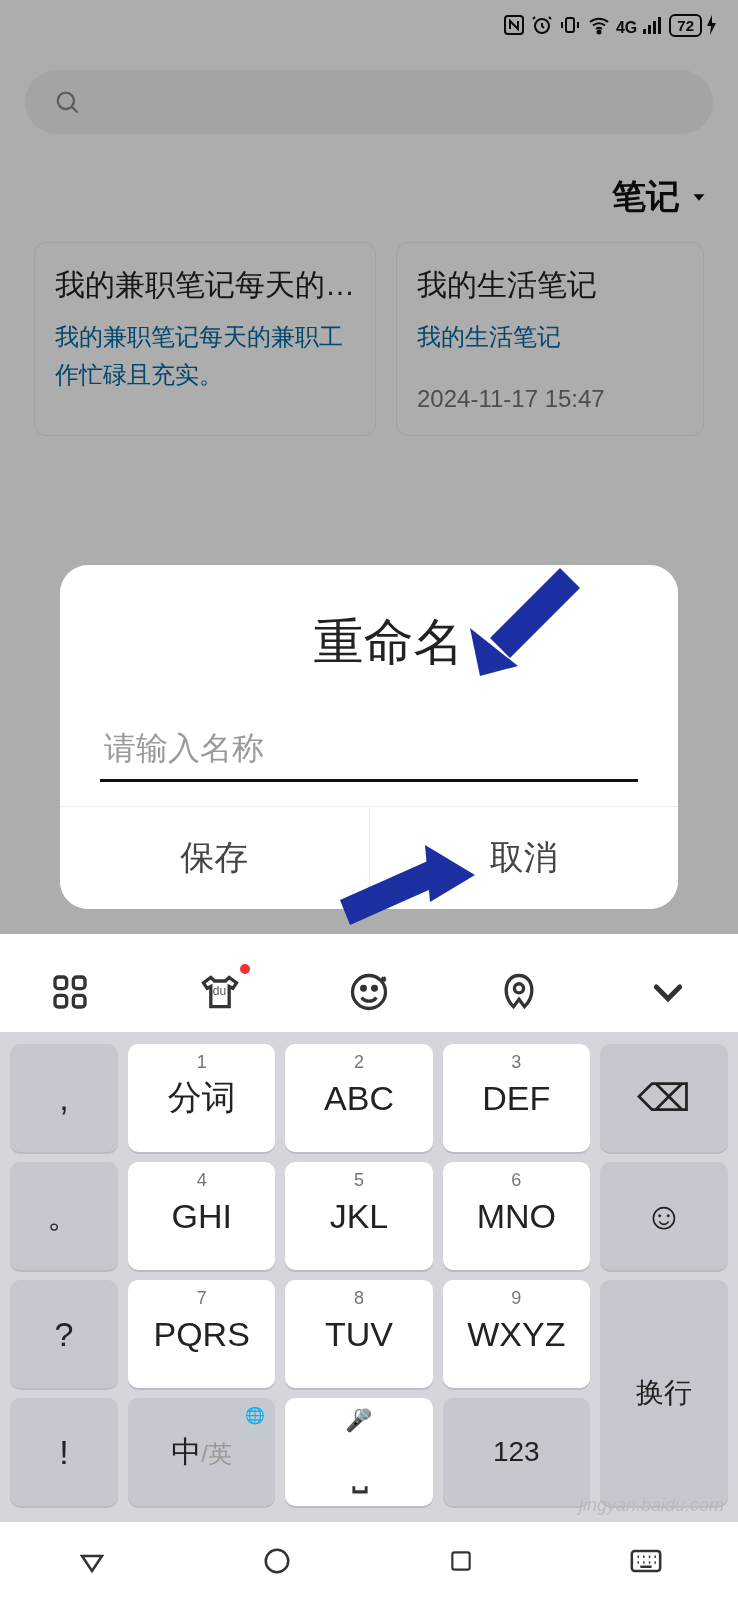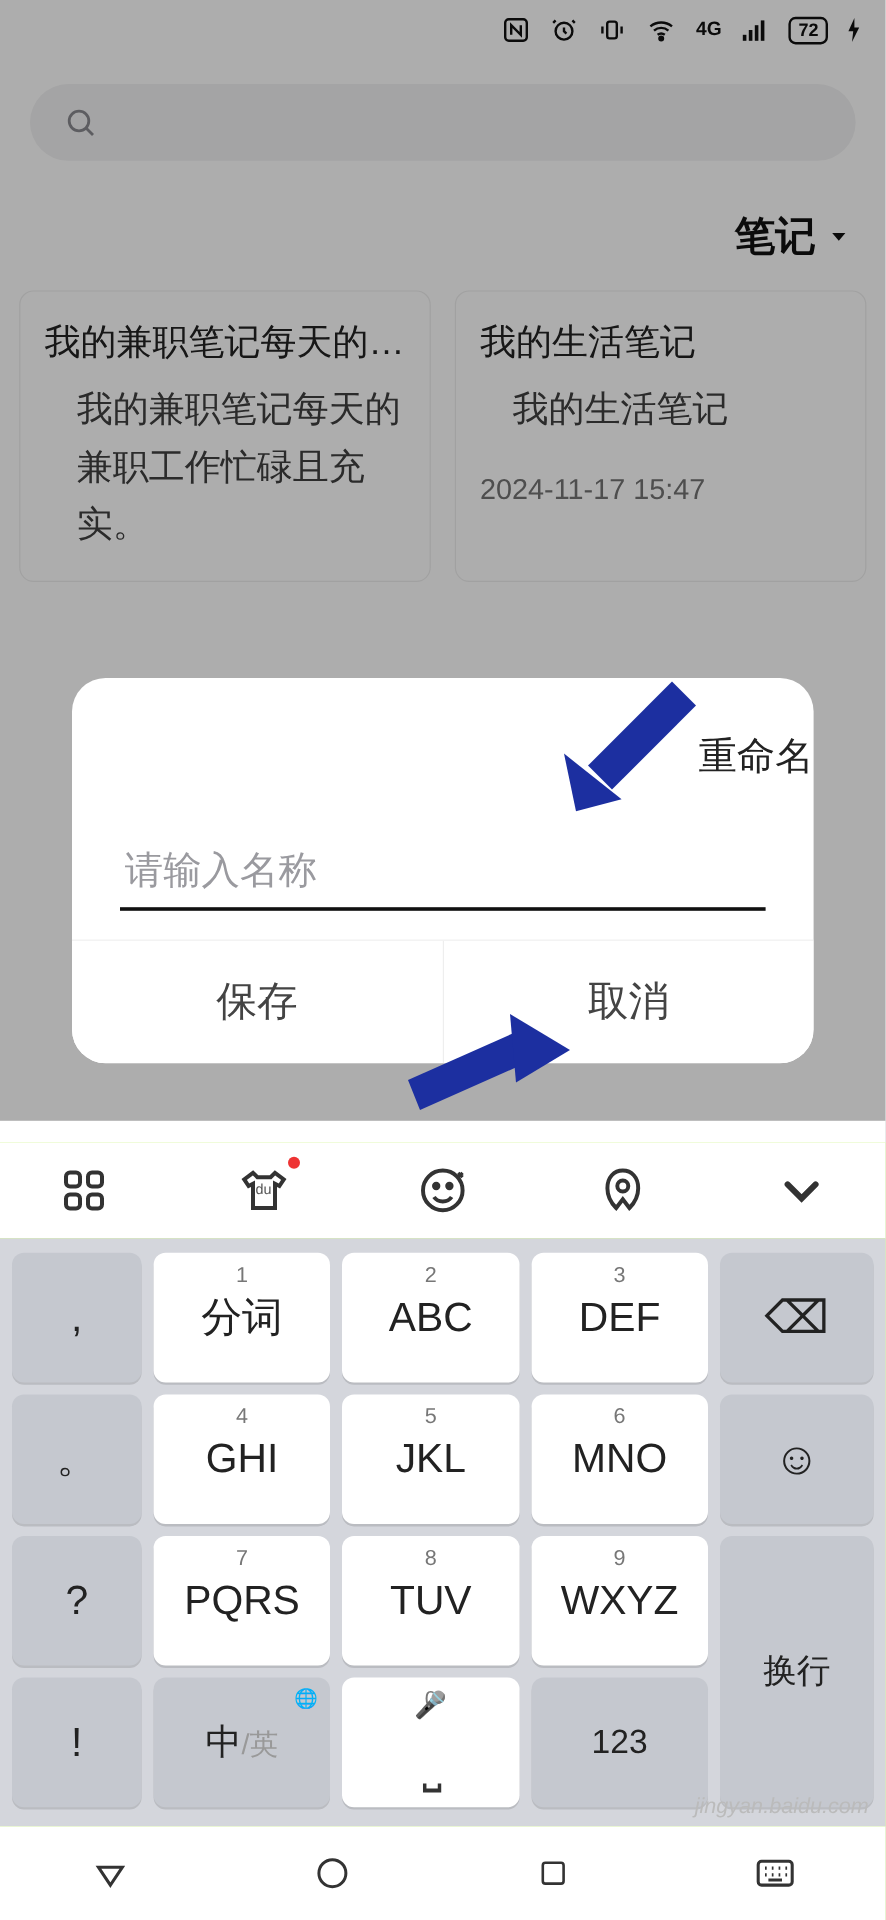--- a/index.html
+++ b/index.html
@@ -1,54 +1,54 @@
 <!DOCTYPE html>
 <html><head>
 <meta charset="utf-8">
 <style>
 * { margin: 0; padding: 0; box-sizing: border-box; font-family: -apple-system, sans-serif; }
 body { width: 738px; height: 1600px; background: #fff; position: relative; overflow: hidden; }
 
 .app-layer { position: absolute; inset: 0; background: #fff; }
-.status-bar { height: 50px; display: flex; justify-content: flex-end; align-items: center; padding: 0 20px; gap: 16px; color: #111; }
+.status-bar { height: 50px; display: flex; justify-content: flex-end; align-items: flex-end; padding: 13px 20px; gap: 4px; color: #111; }
 .status-bar .batt { border: 2px solid #111; border-radius: 6px; padding: 1px 6px; font-size: 15px; font-weight: 700; }
 .status-bar svg, .status-bar span { flex-shrink: 0; }
 
 .header { padding: 30px 30px 20px 110px; }
 .header-title { font-size: 40px; font-weight: 700; color: #111; }
 
 .search-wrap { margin: 20px 25px; }
 .search-bar { background: #f2f2f3; border-radius: 40px; display: flex; align-items: center; padding: 18px 28px; gap: 16px; }
 .search-icon { width: 28px; height: 28px; }
 .search-ph { color: #8a8a8f; font-size: 30px; }
 
 .section-row { display: flex; align-items: center; gap: 8px; padding: 20px 28px 12px; justify-content: flex-end; }
 .section-title { font-size: 34px; font-weight: 700; color: #111; }
 
-.cards { display: flex; gap: 20px; padding: 10px 16px; }
+.cards { display: flex; gap: 20px; padding: 10px 34px; }
 .card { flex: 1; background: #fff; border: 1px solid #eee; border-radius: 12px; padding: 22px 20px; }
 .card-title { font-size: 30px; font-weight: 500; color: #222; margin-bottom: 12px; white-space: nowrap; overflow: hidden; text-overflow: ellipsis; }
-.card-sub { font-size: 30px; color: #404040; line-height: 1.6; margin-left: 27px; }
+.card-sub { font-size: 24px; color: #0369a1; line-height: 1.6; }
 .card-meta { font-size: 24px; color: #737373; margin-top: 29px; }
 
 .dim-overlay { position: absolute; inset: 0; background: rgba(0,0,0,0.32); }
 
 .dialog { position: absolute; left: 60px; right: 60px; top: 565px; background: #fff; border-radius: 28px; overflow: hidden; }
-.dialog-title { text-align: right; font-size: 32px; font-weight: 500; color: #222; padding: 44px 0 30px; margin-left: 39px; }
+.dialog-title { text-align: center; font-size: 50px; font-weight: 500; color: #222; padding: 44px 0 30px; margin-left: 39px; }
 .dialog-input-wrap { padding: 10px 40px 24px; }
 .dialog-input { width: 100%; border: none; border-bottom: 3px solid #111; font-size: 32px; padding: 14px 4px 12px; outline: none; background: transparent; }
 .dialog-input::placeholder { color: #9a9a9f; }
 .dialog-actions { display: flex; border-top: 1px solid #eee; }
 .dialog-btn { flex: 1; text-align: center; padding: 28px 0; font-size: 34px; color: #444; background: #fff; border: none; }
 .dialog-btn + .dialog-btn { border-left: 1px solid #eee; }
 
 .arrow { position: absolute; pointer-events: none; }
 .arrow svg { display: block; }
 
-.kb-wrap { position: absolute; left: 0; right: 0; bottom: 0; background: #bef264; }
+.kb-wrap { position: absolute; left: 0; right: 0; bottom: 0; background: #8b5cf6; }
 .kb-toolbar { display: flex; align-items: center; justify-content: space-between; padding: 14px 44px; background: #fff; }
 .kb-tb-item { width: 52px; height: 52px; display: flex; align-items: center; justify-content: center; position: relative; }
 .kb-tb-item .dot { position: absolute; top: -2px; right: -4px; width: 10px; height: 10px; background: #e33; border-radius: 50%; }
 
 .kb { background: #d4d6dc; padding: 12px 10px 16px; }
 .kb-grid { display: grid; grid-template-columns: 108px 1fr 1fr 1fr 128px; grid-template-rows: repeat(4, 108px); gap: 10px; }
 .key { background: #fff; border-radius: 10px; display: flex; flex-direction: column; align-items: center; justify-content: center; box-shadow: 0 2px 0 rgba(0,0,0,0.12); position: relative; }
 .key.grey { background: #c5c8cf; }
 .key .num { position: absolute; top: 8px; font-size: 18px; color: #777; }
 .key .main { font-size: 34px; color: #222; font-weight: 400; }

